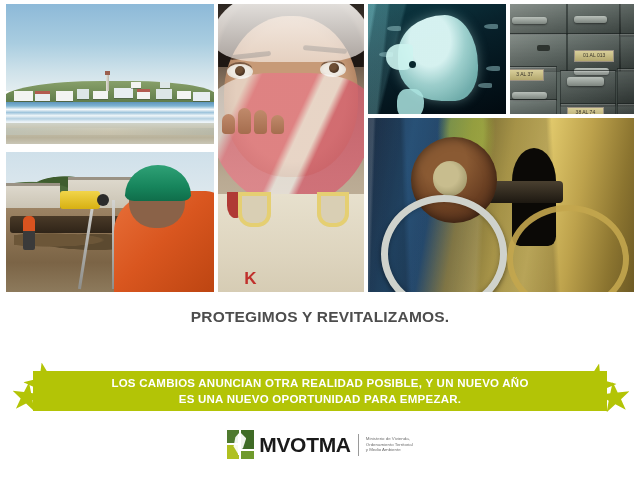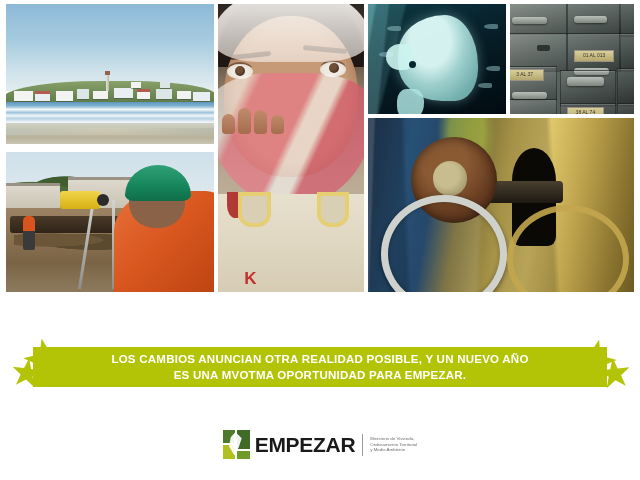--- a/index.html
+++ b/index.html
@@ -387,21 +387,21 @@
     line-height: 21px;
     letter-spacing: .2px;
     font-family: "Liberation Sans", sans-serif;
   }
   .headline .l2 { display: block; }
 
   
   .banner-wrap {
     position: absolute;
     left: 0;
-    top: 338px;
+    top: 362px;
     width: 640px;
     height: 58px;
   }
   .banner-bar {
     position: absolute;
     left: 33px;
     top: 9px;
     width: 574px;
     height: 40px;
     background: #b3c406;
@@ -606,43 +606,44 @@
       <div class="key-green"></div>
       <div class="key-keyhole"></div>
       <div class="key-shaft"></div>
       <div class="key-bow"></div>
       <div class="key-ring"></div>
       <div class="key-ring2"></div>
     </div>
   </div>
 
   <div class="headline">
+    <span class="l2">PROTEGIMOS Y REVITALIZAMOS.</span>
   </div>
 
   <div class="banner-wrap">
     <div class="star star-l-big"></div>
     <div class="star star-l-sm"></div>
     <div class="star star-r-big"></div>
     <div class="star star-r-sm"></div>
     <div class="banner-bar"></div>
     <div class="banner-text">
       <span>LOS CAMBIOS ANUNCIAN OTRA REALIDAD POSIBLE, Y UN NUEVO AÑO</span>
-      <span>ES UNA MVOTMA OPORTUNIDAD PARA EMPEZAR.</span>
+      <span>ES UNA NUEVO OPORTUNIDAD PARA EMPEZAR.</span>
     </div>
   </div>
 
   <div class="logo-row">
     <div class="logo-mark">
       <div class="lm-a"></div>
       <div class="lm-b"></div>
       <div class="lm-c"></div>
       <div class="lm-d"></div>
       <div class="lm-leaf"></div>
       <div class="lm-stem"></div>
     </div>
-    <div class="logo-word">EMPEZAR</div>
+    <div class="logo-word">MVOTMA</div>
     <div class="logo-sep"></div>
     <div class="logo-tag">Ministerio de Vivienda,
 Ordenamiento Territorial
 y Medio Ambiente</div>
   </div>
 
 </div>
 
 </body></html>

